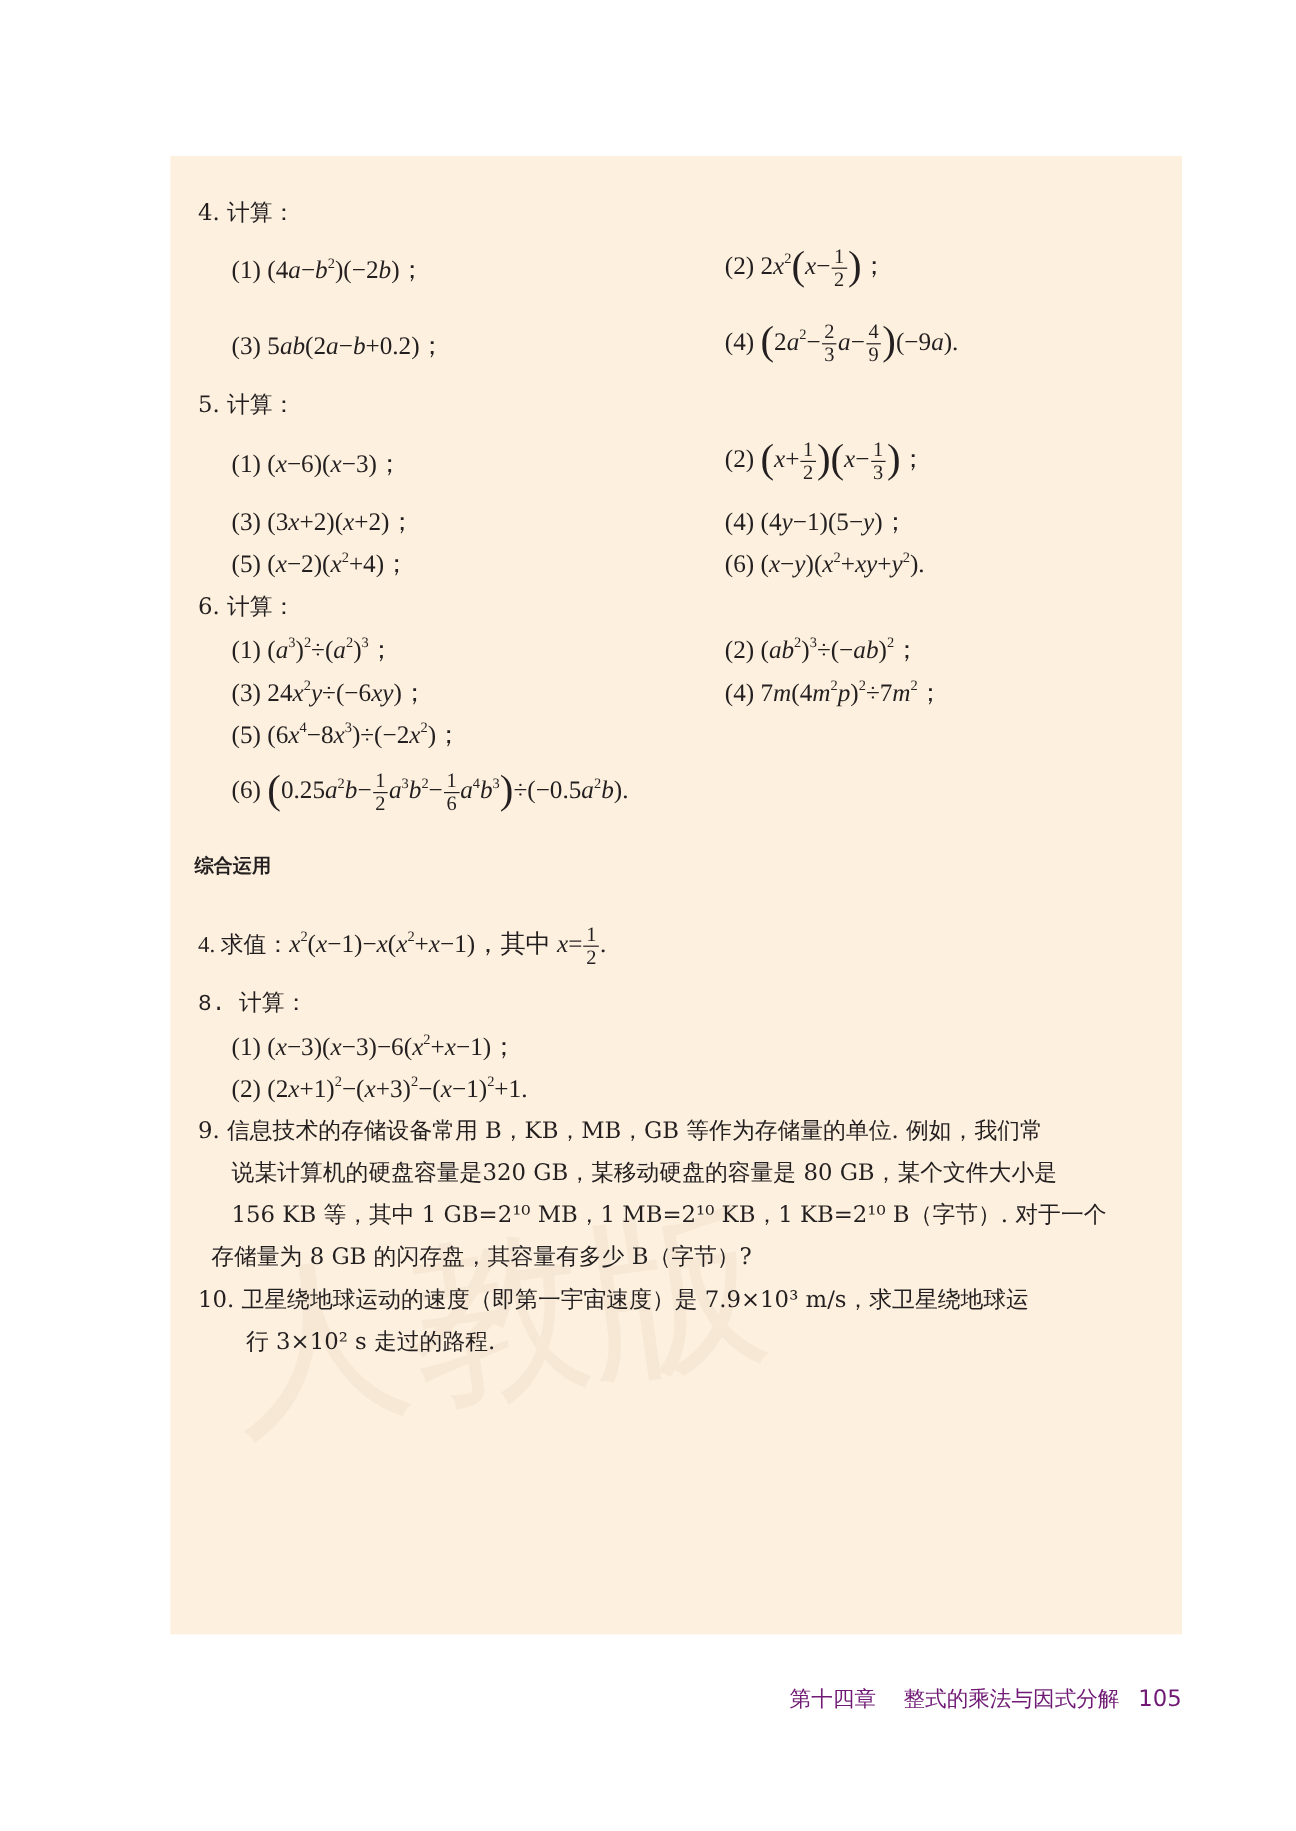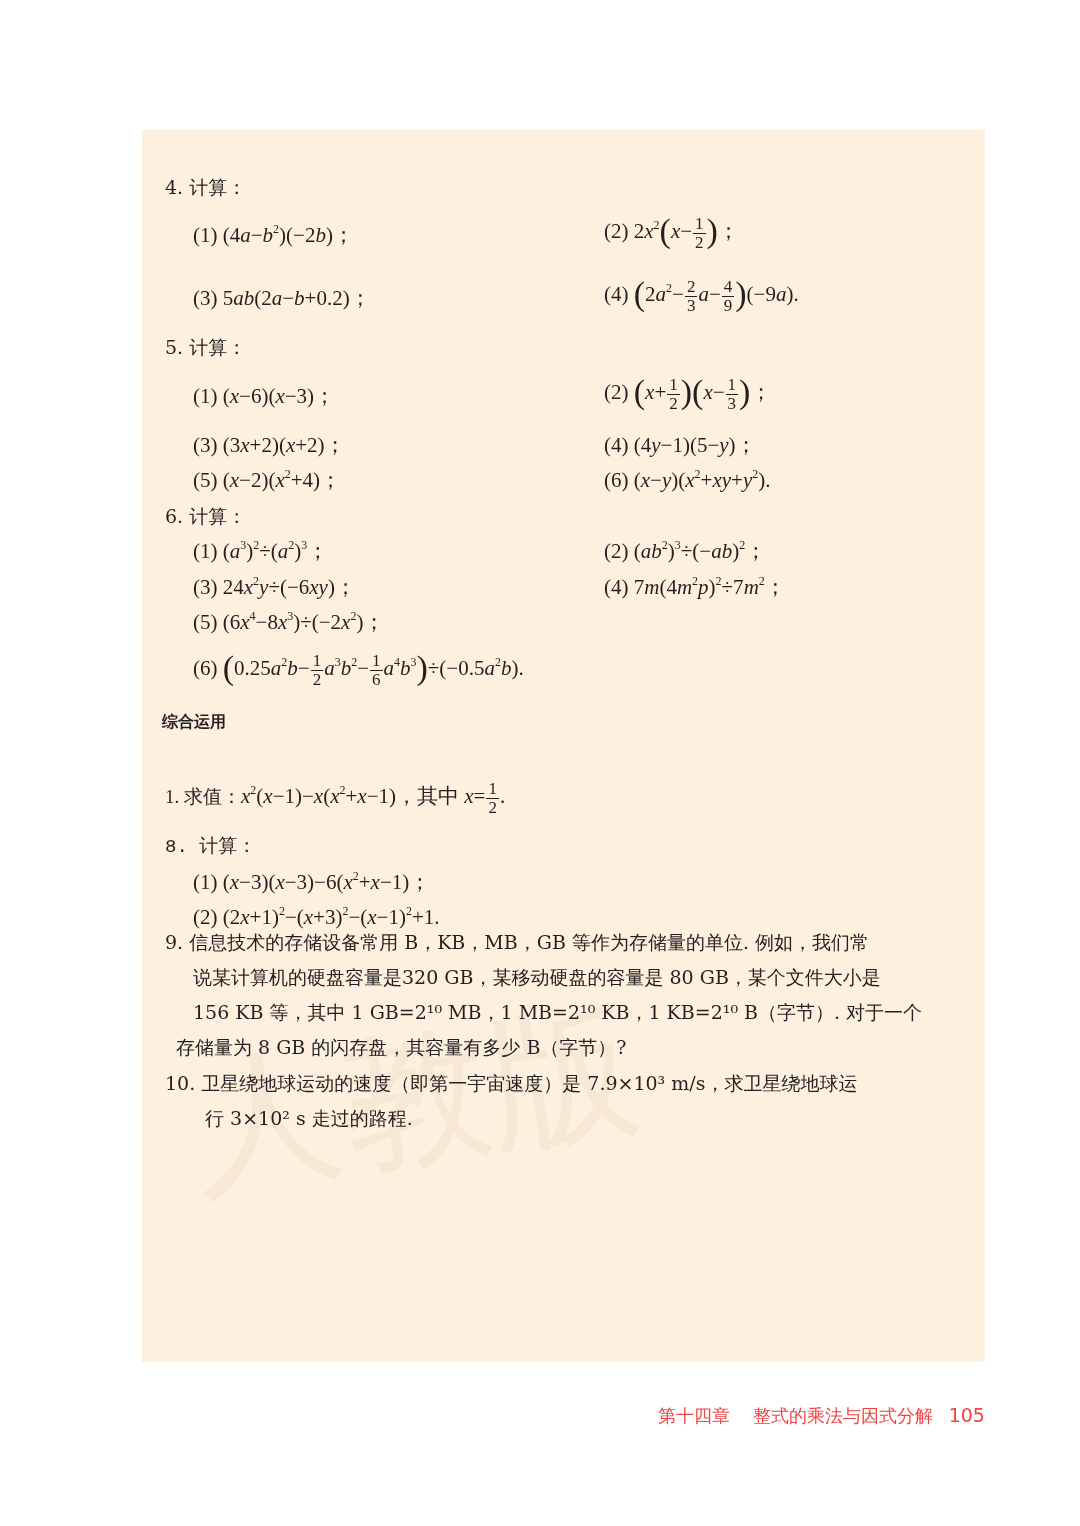--- a/index.html
+++ b/index.html
@@ -1,28 +1,28 @@
 <!DOCTYPE html>
 <html><head>
 <meta charset="utf-8">
 <style>
   html,body{margin:0;padding:0;background:#ffffff;}
   body{width:1080px;height:1526px;position:relative;overflow:hidden;
        font-family:"DejaVu Serif","Liberation Serif",serif;color:#231f20;}
   .panel{position:absolute;left:142px;top:130px;width:843px;height:1232px;background:#fdf0de;}
-  .line{position:absolute;font-size:19px;white-space:nowrap;line-height:24px;margin-top:10px;}
+  .line{position:absolute;font-size:19px;white-space:nowrap;line-height:24px;}
   .math{font-family:"Liberation Serif","DejaVu Serif",serif;font-size:21px;}
   i{font-style:italic;}
   sup{font-size:12px;vertical-align:9px;line-height:0;}
   .frac{display:inline-block;vertical-align:middle;text-align:center;font-size:17px;line-height:18px;margin:0 1px;}
   .frac .n{display:block;border-bottom:1px solid #231f20;padding:0 2px;}
   .frac .d{display:block;padding:0 2px;}
   .big{font-size:34px;line-height:20px;vertical-align:-4px;font-weight:200;}
   .section{position:absolute;left:162px;top:712px;font-family:"DejaVu Sans","Liberation Sans",sans-serif;font-weight:bold;font-size:16px;}
-  .footer{position:absolute;top:1404px;left:658px;font-family:"DejaVu Sans","Liberation Sans",sans-serif;font-size:18px;color:#ef4444;white-space:nowrap;}
+  .footer{position:absolute;top:1404px;left:658px;font-family:"DejaVu Sans","Liberation Sans",sans-serif;font-size:18px;color:#701a75;white-space:nowrap;}
   .footer .pg{margin-left:10px;font-size:19px;}
   .para{position:absolute;font-size:19px;line-height:35px;white-space:nowrap;}
   .wm{position:absolute;left:190px;top:1000px;font-size:150px;color:rgba(200,180,150,0.12);font-family:"DejaVu Serif",serif;transform:rotate(-8deg);}
 </style>
 </head>
 <body>
 
 <div class="panel"></div>
 <div class="wm">人教版</div>
 
@@ -76,21 +76,21 @@
 <div class="line math" style="left:193px;top:600px;">
   <span>(5)</span>&nbsp;(6<i>x</i><sup>4</sup>−8<i>x</i><sup>3</sup>)÷(−2<i>x</i><sup>2</sup>)；
 </div>
 <div class="line math" style="left:193px;top:642px;">
   <span>(6)</span>&nbsp;<span class="big">(</span>0.25<i>a</i><sup>2</sup><i>b</i>−<span class="frac"><span class="n">1</span><span class="d">2</span></span><i>a</i><sup>3</sup><i>b</i><sup>2</sup>−<span class="frac"><span class="n">1</span><span class="d">6</span></span><i>a</i><sup>4</sup><i>b</i><sup>3</sup><span class="big">)</span>÷(−0.5<i>a</i><sup>2</sup><i>b</i>).
 </div>
 
 <div class="section">综合运用</div>
 
 <div class="line math" style="left:165px;top:770px;">
-  <span style="font-size:19px;">1. 求值：</span><i>x</i><sup>2</sup>(<i>x</i>−1)−<i>x</i>(<i>x</i><sup>2</sup>+<i>x</i>−1)，其中 <i>x</i>=<span class="frac"><span class="n">1</span><span class="d">2</span></span>.
+  <span style="font-size:19px;">4. 求值：</span><i>x</i><sup>2</sup>(<i>x</i>−1)−<i>x</i>(<i>x</i><sup>2</sup>+<i>x</i>−1)，其中 <i>x</i>=<span class="frac"><span class="n">1</span><span class="d">2</span></span>.
 </div>
 
 <div class="line" style="left:165px;top:825px;font-family:Liberation Mono, monospace;">8. 计算：</div>
 <div class="line math" style="left:193px;top:860px;">
   <span>(1)</span>&nbsp;(<i>x</i>−3)(<i>x</i>−3)−6(<i>x</i><sup>2</sup>+<i>x</i>−1)；
 </div>
 <div class="line math" style="left:193px;top:895px;">
   <span>(2)</span>&nbsp;(2<i>x</i>+1)<sup>2</sup>−(<i>x</i>+3)<sup>2</sup>−(<i>x</i>−1)<sup>2</sup>+1.
 </div>
 

